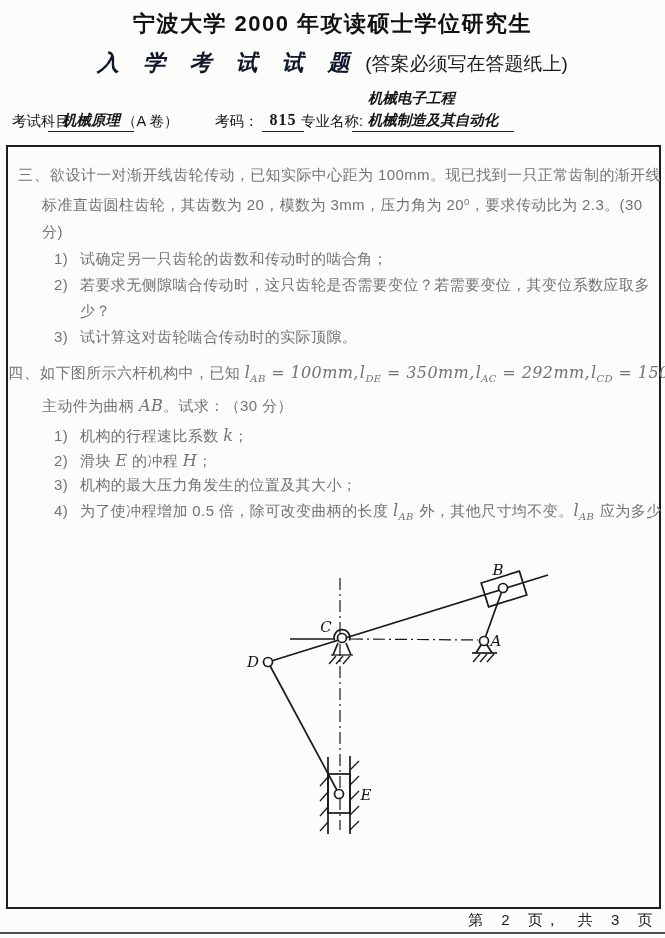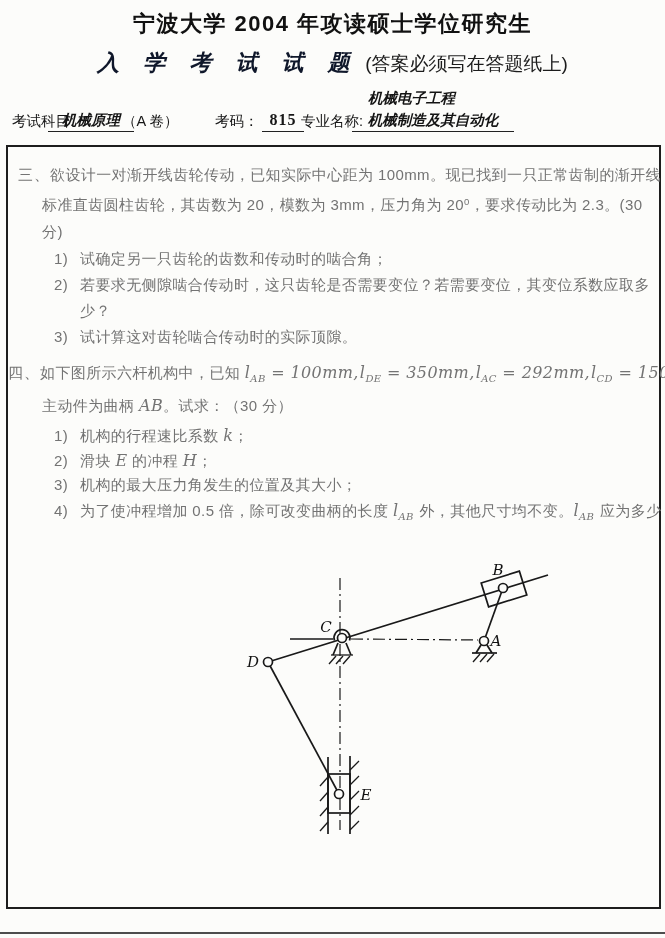--- a/index.html
+++ b/index.html
@@ -57,21 +57,21 @@
     position:absolute; left:468px; top:911px; font-size:15px; color:#1a1a1a;
     letter-spacing:2px; word-spacing:10px; white-space:nowrap;
   }
   .bottomrule { position:absolute; left:0; top:932px; width:665px; height:2px; background:#4d4d4d; }
 </style>
 </head>
 <body>
 
 <div class="page">
 
-  <div class="title1">宁波大学  2004  年攻读硕士学位研究生</div>
+  <div class="title1">宁波大学  2000  年攻读硕士学位研究生</div>
   <div class="title2row">
     <span class="t2main">入 学 考 试 试 题</span>
     <span class="t2note">(答案必须写在答题纸上)</span>
   </div>
 
   <div class="dept hand">机械电子工程</div>
 
   <span class="lab" style="left:4px;margin-left:8px;">考试科目:</span>
   <span class="fill hand" style="left:48px; width:86px;">机械原理</span>
   <span class="lab" style="left:122px;">（A 卷）</span>
@@ -174,15 +174,16 @@
         <line class="thin" x1="120" y1="285" x2="129" y2="276"></line>
       </g>
     </g>
     <text class="dlabel" x="268" y="30">B</text>
     <text class="dlabel" x="96" y="87">C</text>
     <text class="dlabel" x="266" y="101">A</text>
     <text class="dlabel" x="23" y="122">D</text>
     <text class="dlabel" x="136" y="255">E</text>
   </svg>
 
+  <div class="footer">第 2 页， 共 3 页</div>
   <div class="bottomrule"></div>
 
 </div>
 
 </body></html>

